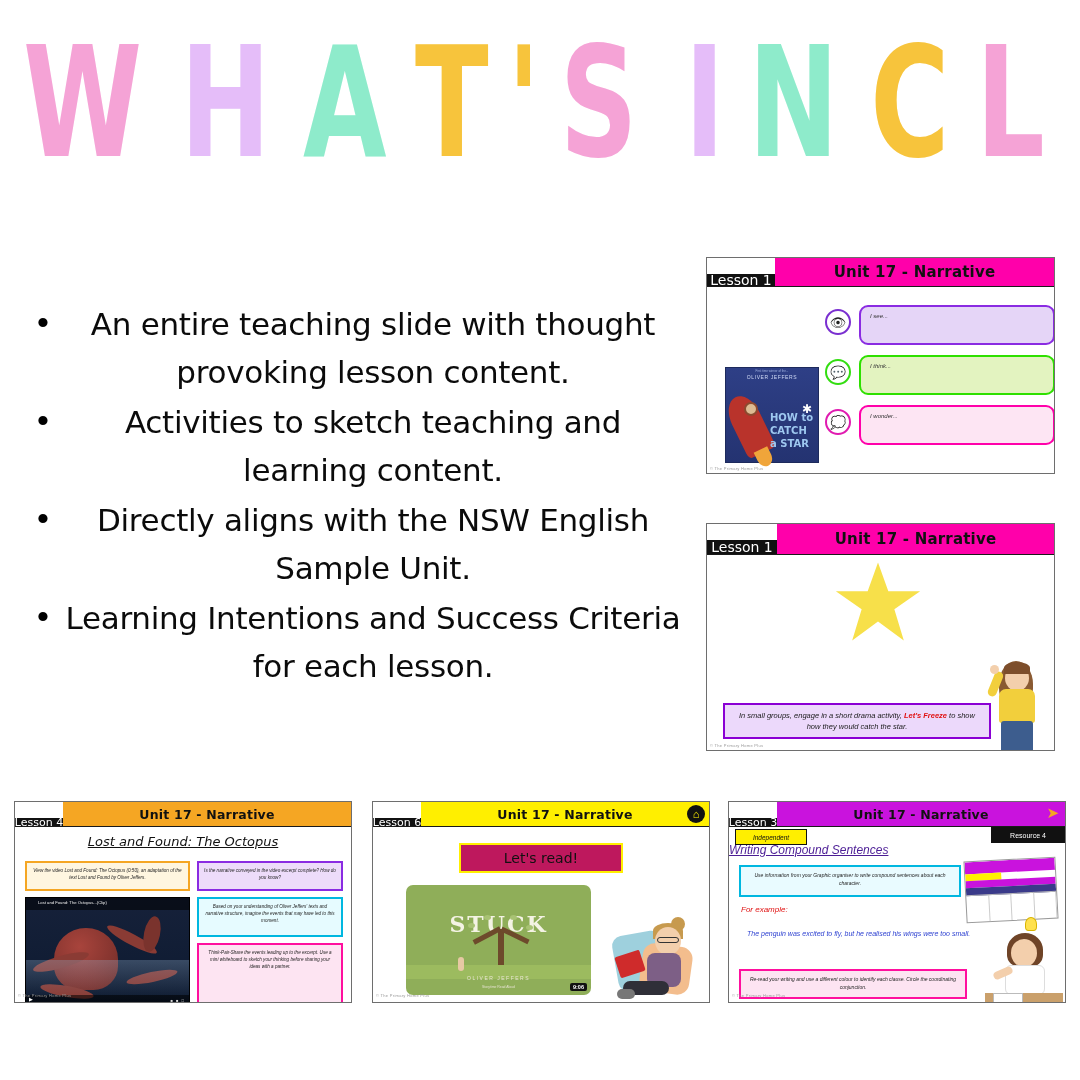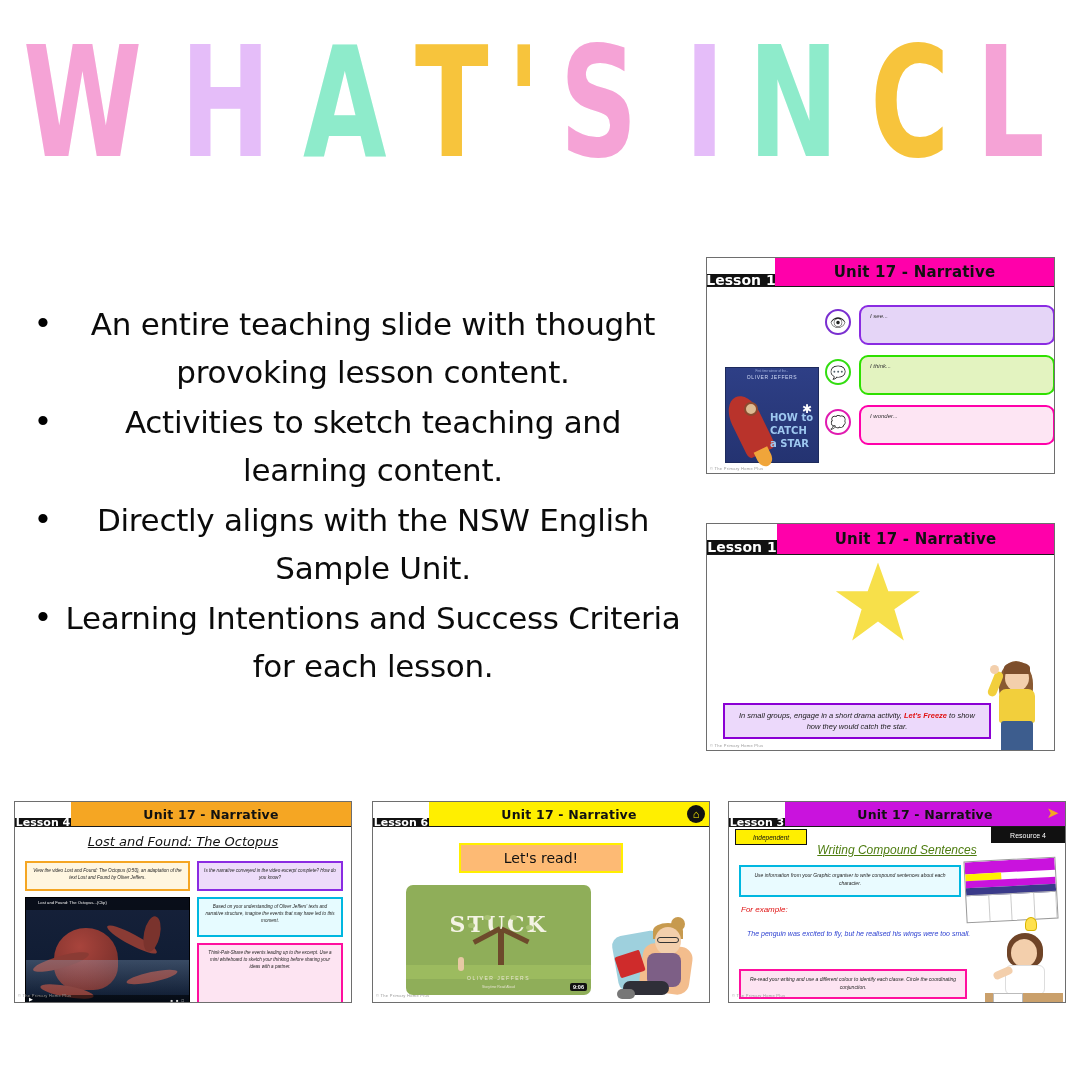--- a/index.html
+++ b/index.html
@@ -51,21 +51,21 @@
     overflow:hidden;
   }
   .s-head{
     position:relative; display:flex; align-items:stretch;
     height:13.5%;
     border-bottom:1.5px solid #1a1a1a;
   }
   .s-lesson{
     background:#111; color:#fff;
     display:flex; align-items:center; justify-content:center;
-    font-family:"DejaVu Sans", sans-serif; font-weight:700;
+    font-family:"DejaVu Sans", sans-serif; font-weight:400;
     padding:0 7px; white-space:nowrap;margin-top:16px;
   }
   .s-title{
     flex:1 1 auto; display:flex; align-items:center; justify-content:center;
     color:#111; font-family:"DejaVu Sans", sans-serif; font-weight:700;
     white-space:nowrap; letter-spacing:0.2px;
   }
   .s-body{ position:relative; width:100%; height:86.5%; }
   .wm{
     position:absolute; left:3px; bottom:2px;
@@ -170,21 +170,21 @@
   #av2 .a-armup{ position:absolute; left:2px; top:16px; width:9px; height:26px; background:#f2cf3c; border-radius:5px; transform:rotate(22deg); }
   #av2 .a-hand{ position:absolute; left:1px; top:10px; width:9px; height:9px; border-radius:50%; background:#f3cfac; }
   #av2 .a-jeans{ position:absolute; left:12px; top:66px; width:32px; height:36px; background:#3d5d8e; border-radius:3px; }
 
   
   .bslide{ top:801px; width:338px; height:202px; }
   #slide3{ left:14px; }
   #slide4{ left:372px; }
   #slide5{ left:728px; }
   .bslide .s-head{ height:12.5%; }
-  .bslide .s-lesson{ font-size:11px; width:56px; }
+  .bslide .s-lesson{ font-size:11px; width:48px; }
   .bslide .s-title{ font-size:12.5px; }
   #slide3 .s-title{ background:#f5a623; }
   #slide4 .s-title{ background:#ffef00; }
   #slide5 .s-title{ background:#c913dd; }
 
   .s-h2{
     position:absolute; left:0; top:7px; width:100%;
     text-align:center; font-size:13px; color:#111;
     font-family:"DejaVu Sans", sans-serif;
     text-decoration:underline; font-style:italic;
@@ -223,21 +223,21 @@
 
   .rb{ position:absolute; left:182px; padding:4px 5px; text-align:center;
        font-size:4.6px; line-height:7.2px; color:#222; font-style:italic; }
   .rb1{ top:34px; width:146px; height:30px; background:#eddcfa; border:2px solid #8a2be2; }
   .rb2{ top:70px; width:146px; height:40px; background:#e6fbff; border:2px solid #00b7e0; }
   .rb3{ top:116px; width:146px; height:62px; background:#fde4f2; border:2px solid #ff0f9e; }
 
   
   .read-box{
     position:absolute; left:86px; top:16px; width:164px; height:30px;
-    background:#fdba74; border:2.5px solid #ffef00;
+    background:#be185d; border:2.5px solid #ffef00;
     display:flex; align-items:center; justify-content:center;
     font-size:14px; color:#111; font-family:"DejaVu Sans", sans-serif;
   }
   .stuck{
     position:absolute; left:33px; top:58px; width:185px; height:110px;
     background:#8fae59; border-radius:7px; overflow:hidden;
   }
   .stuck .sk-word{
     position:absolute; left:0; top:26px; width:100%; text-align:center;
     font-family:"DejaVu Serif", serif; font-weight:700; font-size:22px;
@@ -274,22 +274,22 @@
     display:flex; align-items:center; justify-content:center;
     font-size:6.5px; color:#111; font-style:italic;
   }
   .tag-res{
     position:absolute; right:0; top:0; width:74px; height:16px;
     background:#111; color:#fff;
     display:flex; align-items:center; justify-content:center;
     font-size:7px;
   }
   .s5-title{
-    position:absolute; left:0; top:16px; width:100%; text-align:center;
-    font-size:12px; color:#4d7c0f; text-decoration:underline; font-style:italic;
+    position:absolute; left:0; top:16px; width:100%; 
+    font-size:12px; color:#4c1d95; text-decoration:underline; font-style:italic;
   }
   .s5-b1{
     position:absolute; left:10px; top:38px; width:222px; height:32px;
     background:#e9fbff; border:2px solid #00b7e0;
     padding:4px 6px; text-align:center; font-size:5px; line-height:8px;
     color:#222; font-style:italic;
   }
   .s5-ex{
     position:absolute; left:12px; top:78px; font-size:8px; color:#e01010;
     font-weight:400; font-style:italic;

